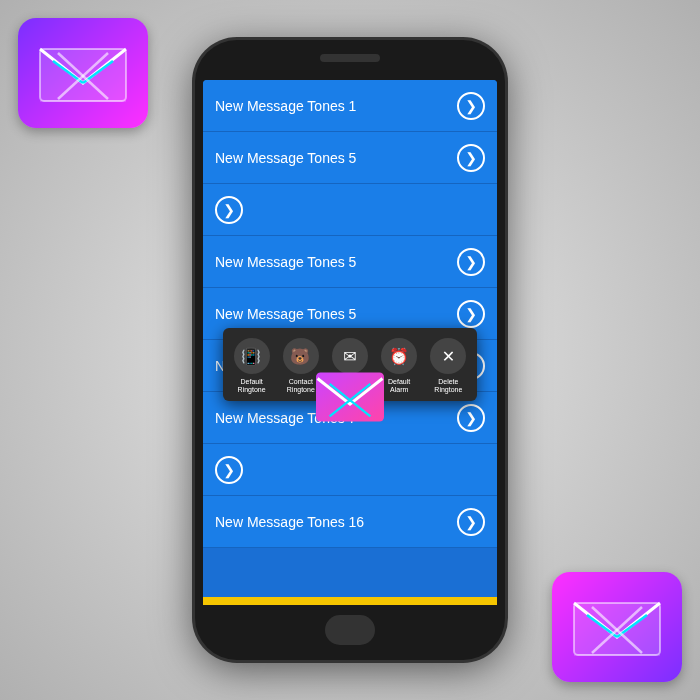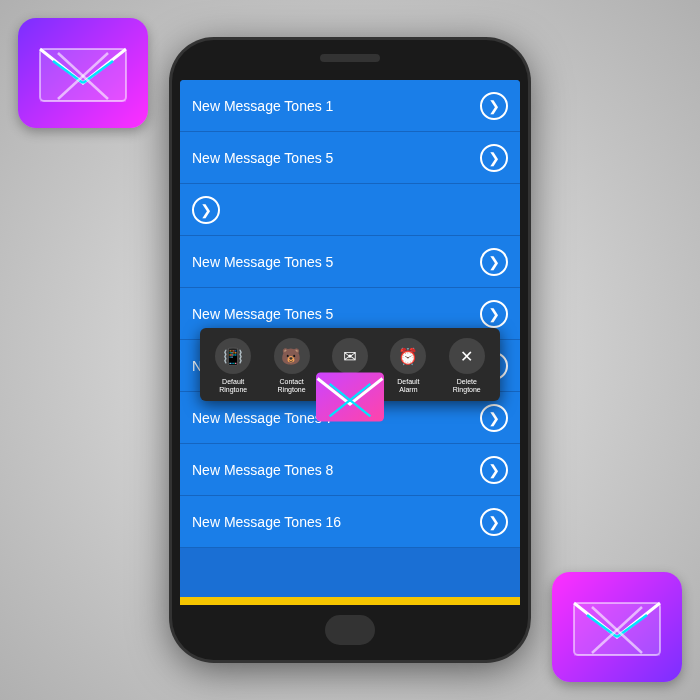--- a/index.html
+++ b/index.html
@@ -58,21 +58,21 @@
 
     .envelope-icon {
       width: 90px;
       height: 65px;
       position: relative;
     }
 
     
     .phone {
       position: relative;
-      width: 356px;
+      width: 310px;
       height: 620px;
       background: #1a1a1a;
       border-radius: 42px;
       box-shadow: 0 0 0 3px #333, 0 8px 40px rgba(0,0,0,0.6);
       z-index: 5;
       overflow: hidden;
       display: flex;
       flex-direction: column;
     }
 
@@ -281,21 +281,20 @@
         </div>
         <div class="list-item">
           <span class="list-item-text">New Message Tones  6</span>
           <div class="chevron-btn">❯</div>
         </div>
         <div class="list-item">
           <span class="list-item-text">New Message Tones  7</span>
           <div class="chevron-btn">❯</div>
         </div>
         <div class="list-item">
-          <span class="list-item-text">New Message Tones  8</span>
           <div class="chevron-btn">❯</div>
         </div>
         <div class="list-item">
           <span class="list-item-text">New Message Tones  16</span>
           <div class="chevron-btn">❯</div>
         </div>
       </div>
 
     <div class="context-menu" id="context-menu">
       <div class="context-menu-items" id="context-menu-items">

